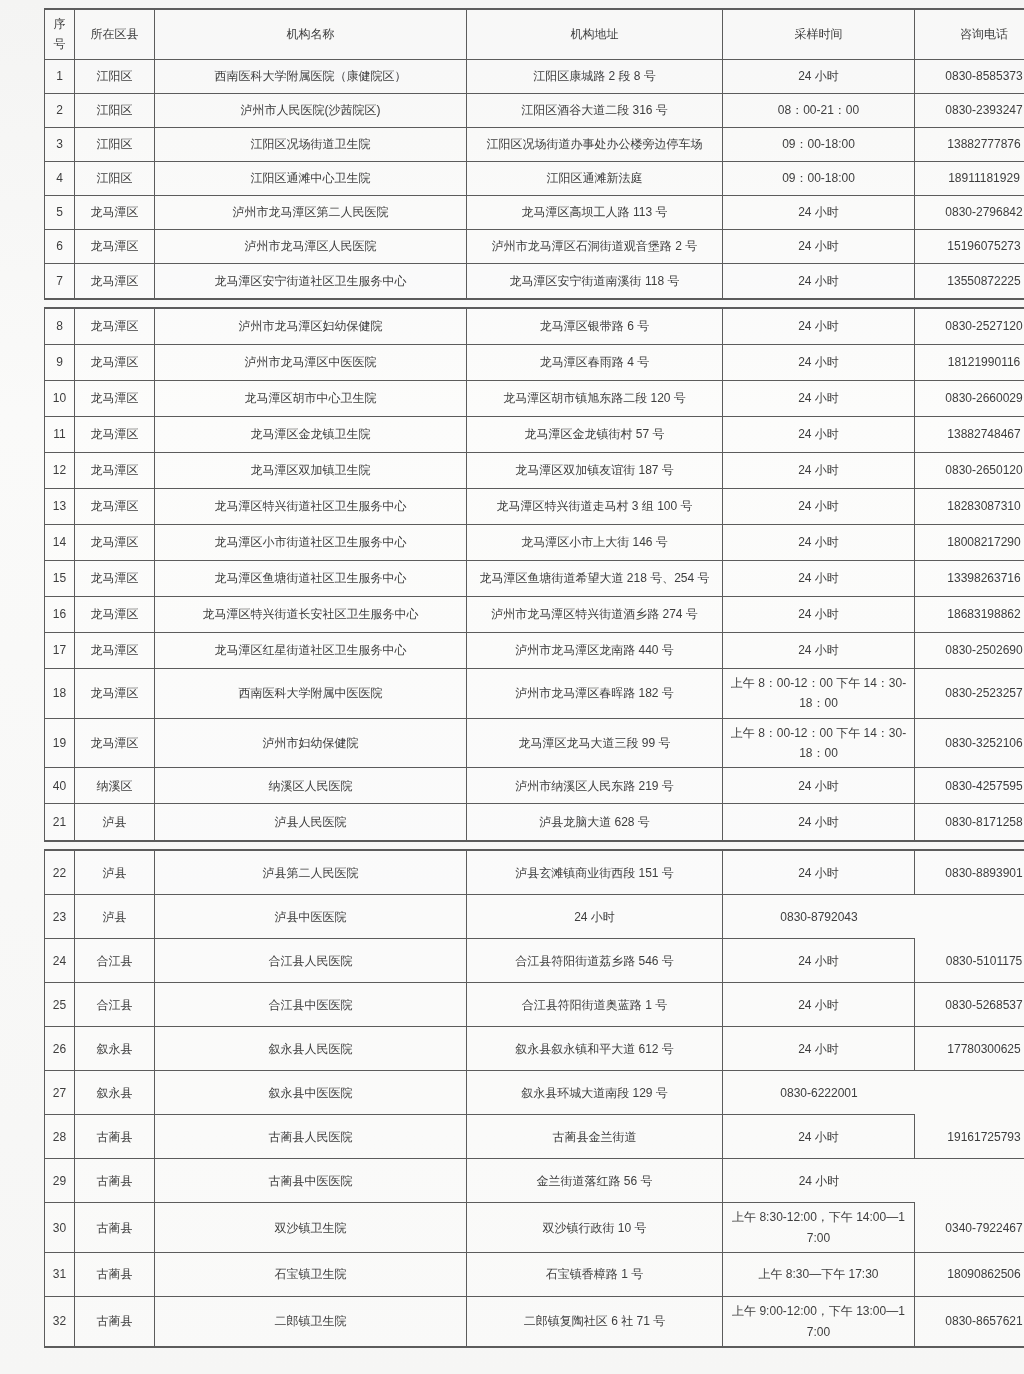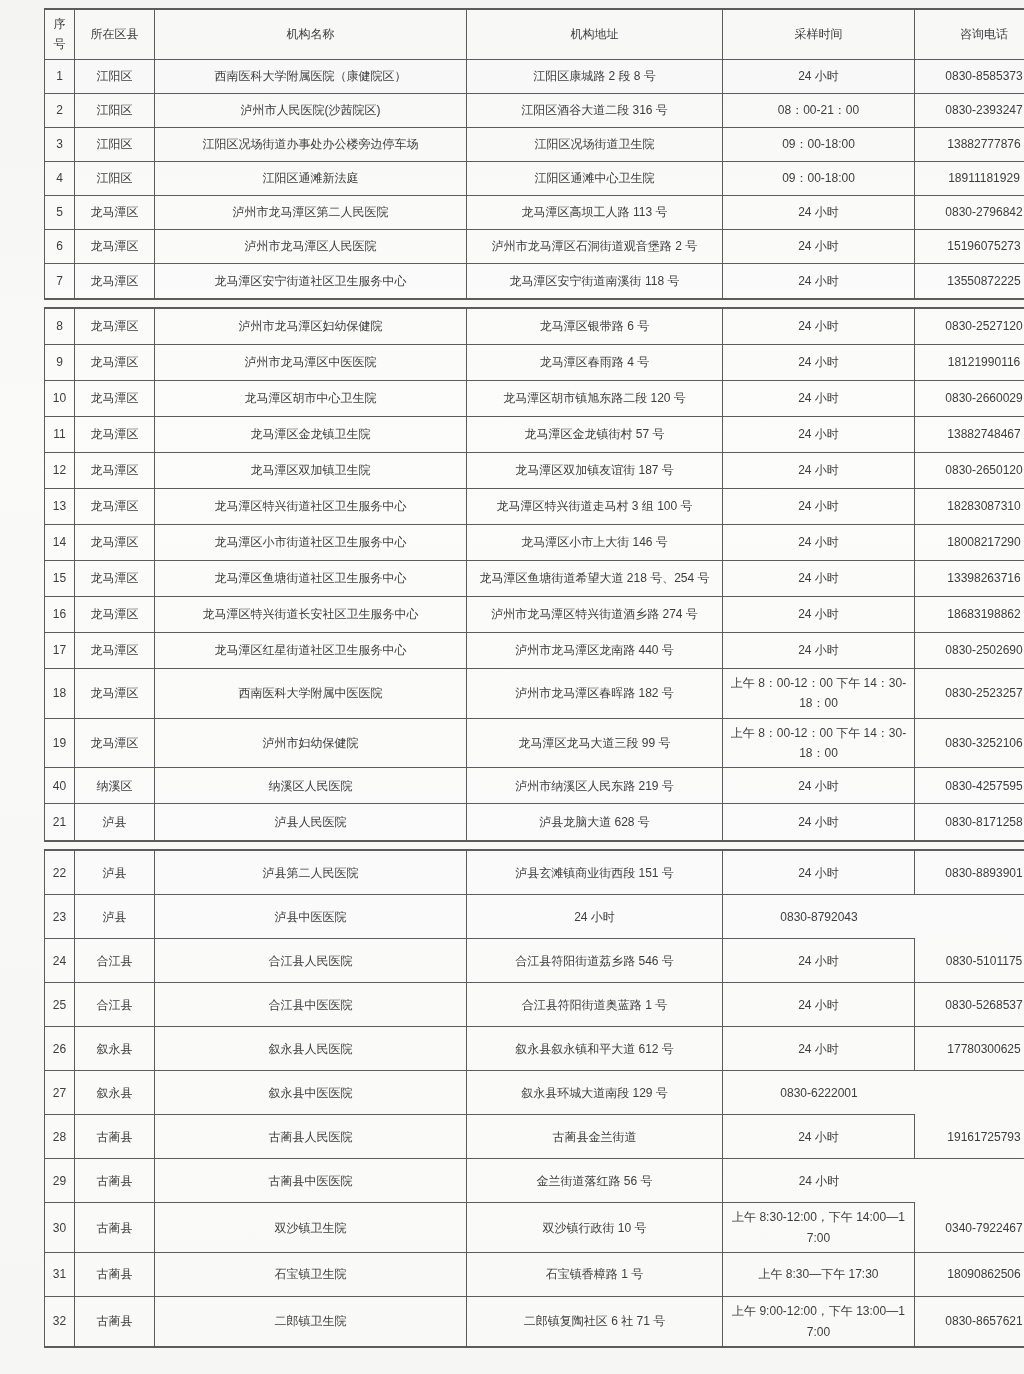--- a/index.html
+++ b/index.html
@@ -74,30 +74,30 @@
         <div class="cell">2</div>
         <div class="cell">江阳区</div>
         <div class="cell">泸州市人民医院(沙茜院区)</div>
         <div class="cell">江阳区酒谷大道二段 316 号</div>
         <div class="cell">08：00-21：00</div>
         <div class="cell">0830-2393247</div>
       </div>
       <div class="row">
         <div class="cell">3</div>
         <div class="cell">江阳区</div>
+        <div class="cell">江阳区况场街道卫生院</div>
         <div class="cell">江阳区况场街道办事处办公楼旁边停车场</div>
-        <div class="cell">江阳区况场街道卫生院</div>
         <div class="cell">09：00-18:00</div>
         <div class="cell">13882777876</div>
       </div>
       <div class="row">
         <div class="cell">4</div>
         <div class="cell">江阳区</div>
+        <div class="cell">江阳区通滩中心卫生院</div>
         <div class="cell">江阳区通滩新法庭</div>
-        <div class="cell">江阳区通滩中心卫生院</div>
         <div class="cell">09：00-18:00</div>
         <div class="cell">18911181929</div>
       </div>
       <div class="row">
         <div class="cell">5</div>
         <div class="cell">龙马潭区</div>
         <div class="cell">泸州市龙马潭区第二人民医院</div>
         <div class="cell">龙马潭区高坝工人路 113 号</div>
         <div class="cell">24 小时</div>
         <div class="cell">0830-2796842</div>

